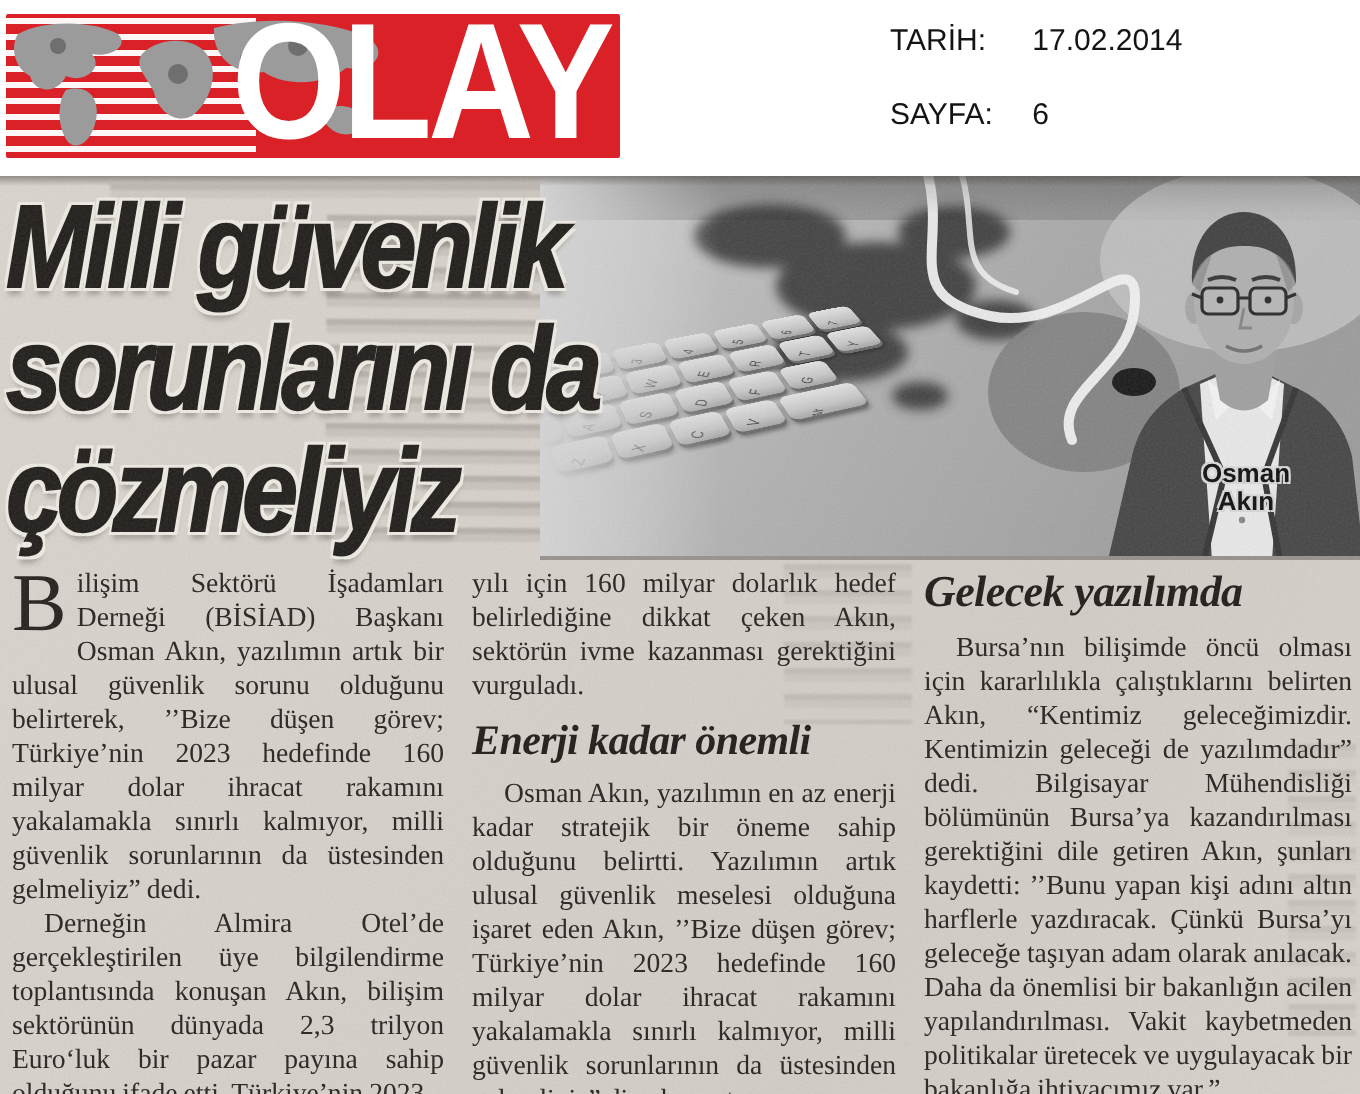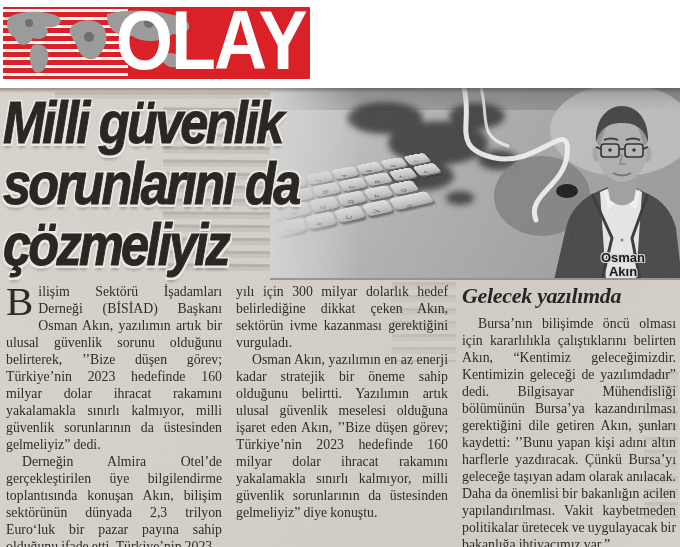--- a/index.html
+++ b/index.html
@@ -47,21 +47,21 @@
                     0 4px 3px rgba(40,36,30,.28);}
 
   
   .photo{position:absolute;left:270px;top:0;width:410px;height:190px;z-index:2;
         overflow:hidden;filter:grayscale(1) contrast(1.02);
         border-bottom:2px solid rgba(60,56,50,.4);}
   .scene{position:absolute;left:0;top:0;}
   .photo-fade{position:absolute;inset:0;z-index:3;pointer-events:none;
         background:linear-gradient(90deg,#d7d2cb 0,rgba(215,210,203,0) 22%),
                    linear-gradient(180deg,rgba(90,86,80,.30) 0,rgba(90,86,80,0) 10%);}
-  .caption{position:absolute;left:320px;top:163px;width:66px;z-index:4;
+  .caption{position:absolute;left:320px;top:142px;width:66px;z-index:4;
         font-weight:bold;font-size:13px;line-height:14px;text-align:center;color:#14110e;
         text-shadow:1px 1px 0 #d9d5cf,-1px -1px 0 #d9d5cf,1px -1px 0 #d9d5cf,-1px 1px 0 #d9d5cf;}
 
   
   .kb{position:absolute;left:-34px;top:32px;width:310px;z-index:2;
         transform:perspective(500px) rotateX(54deg) rotate(-21deg) skewX(-6deg);
         transform-origin:30% 100%;}
   .kb-row{display:flex;gap:3px;margin-bottom:4px;}
   .kb-row:nth-child(1){margin-left:30px;}
   .kb-row:nth-child(2){margin-left:14px;}
@@ -108,20 +108,28 @@
         <g fill="#6f6f6f">
           <circle cx="26" cy="16" r="4"></circle>
             <circle cx="86" cy="30" r="5"></circle>
           <circle cx="146" cy="16" r="5"></circle>
             <circle cx="120" cy="22" r="3"></circle>
         </g>
       </svg>
       <span class="logo-text">OLAY</span>
     </div>
     <div class="meta">
+      <div class="meta-row">
+        <span class="meta-label">TARİH:</span>
+        <span class="meta-value">17.02.2014</span>
+      </div>
+      <div class="meta-row">
+        <span class="meta-label">SAYFA:</span>
+        <span class="meta-value">6</span>
+      </div>
     </div>
   </header>
 
   <div class="clip">
 
     <div class="ghost g1"></div>
     <div class="ghost g2"></div>
     <div class="ghost g3"></div>
     <div class="ghost g4"></div>
 
@@ -277,21 +285,22 @@
       <span class="hl">sorunlarını da</span>
       <span class="hl">çözmeliyiz</span>
     </h1>
 
     <div class="cols">
       <div class="col">
         <p class="p"><span class="dropcap">B</span><span>ilişim Sektörü İşadamları Derneği (BİSİAD) Başkanı Osman Akın, yazılımın artık bir ulusal güvenlik sorunu olduğunu belirterek, ’’Bize düşen görev; Türkiye’nin 2023 hedefinde 160 milyar dolar ihracat rakamını yakalamakla sınırlı kalmıyor, milli güvenlik sorunlarının da üstesinden gelmeliyiz” dedi.</span></p>
         <p class="p indent">Derneğin Almira Otel’de gerçekleştirilen üye bilgilendirme toplantısında konuşan Akın, bilişim sektörünün dünyada 2,3 trilyon Euro‘luk bir pazar payına sahip olduğunu ifade etti. Türkiye’nin 2023</p>
       </div>
       <div class="col">
-        <p class="p">yılı için 300 milyar dolarlık hedef belirlediğine dikkat çeken Akın, sektörün ivme kazanması gerektiğini vurguladı.</p>
+        <p class="p">yılı için 160 milyar dolarlık hedef belirlediğine dikkat çeken Akın, sektörün ivme kazanması gerektiğini vurguladı.</p>
+        <h2 class="subhead">Enerji kadar önemli</h2>
         <p class="p indent">Osman Akın, yazılımın en az enerji kadar stratejik bir öneme sahip olduğunu belirtti. Yazılımın artık ulusal güvenlik meselesi olduğuna işaret eden Akın, ’’Bize düşen görev; Türkiye’nin 2023 hedefinde 160 milyar dolar ihracat rakamını yakalamakla sınırlı kalmıyor, milli güvenlik sorunlarının da üstesinden gelmeliyiz” diye konuştu.</p>
       </div>
       <div class="col">
         <h2 class="subhead">Gelecek yazılımda</h2>
         <p class="p indent">Bursa’nın bilişimde öncü olması için kararlılıkla çalıştıklarını belirten Akın, “Kentimiz geleceğimizdir. Kentimizin geleceği de yazılımdadır” dedi. Bilgisayar Mühendisliği bölümünün Bursa’ya kazandırılması gerektiğini dile getiren Akın, şunları kaydetti: ’’Bunu yapan kişi adını altın harflerle yazdıracak. Çünkü Bursa’yı geleceğe taşıyan adam olarak anılacak. Daha da önemlisi bir bakanlığın acilen yapılandırılması. Vakit kaybetmeden politikalar üretecek ve uygulayacak bir bakanlığa ihtiyacımız var.”</p>
       </div>
     </div>
 
     <svg class="noise" width="680" height="459">
       <filter id="grain">

